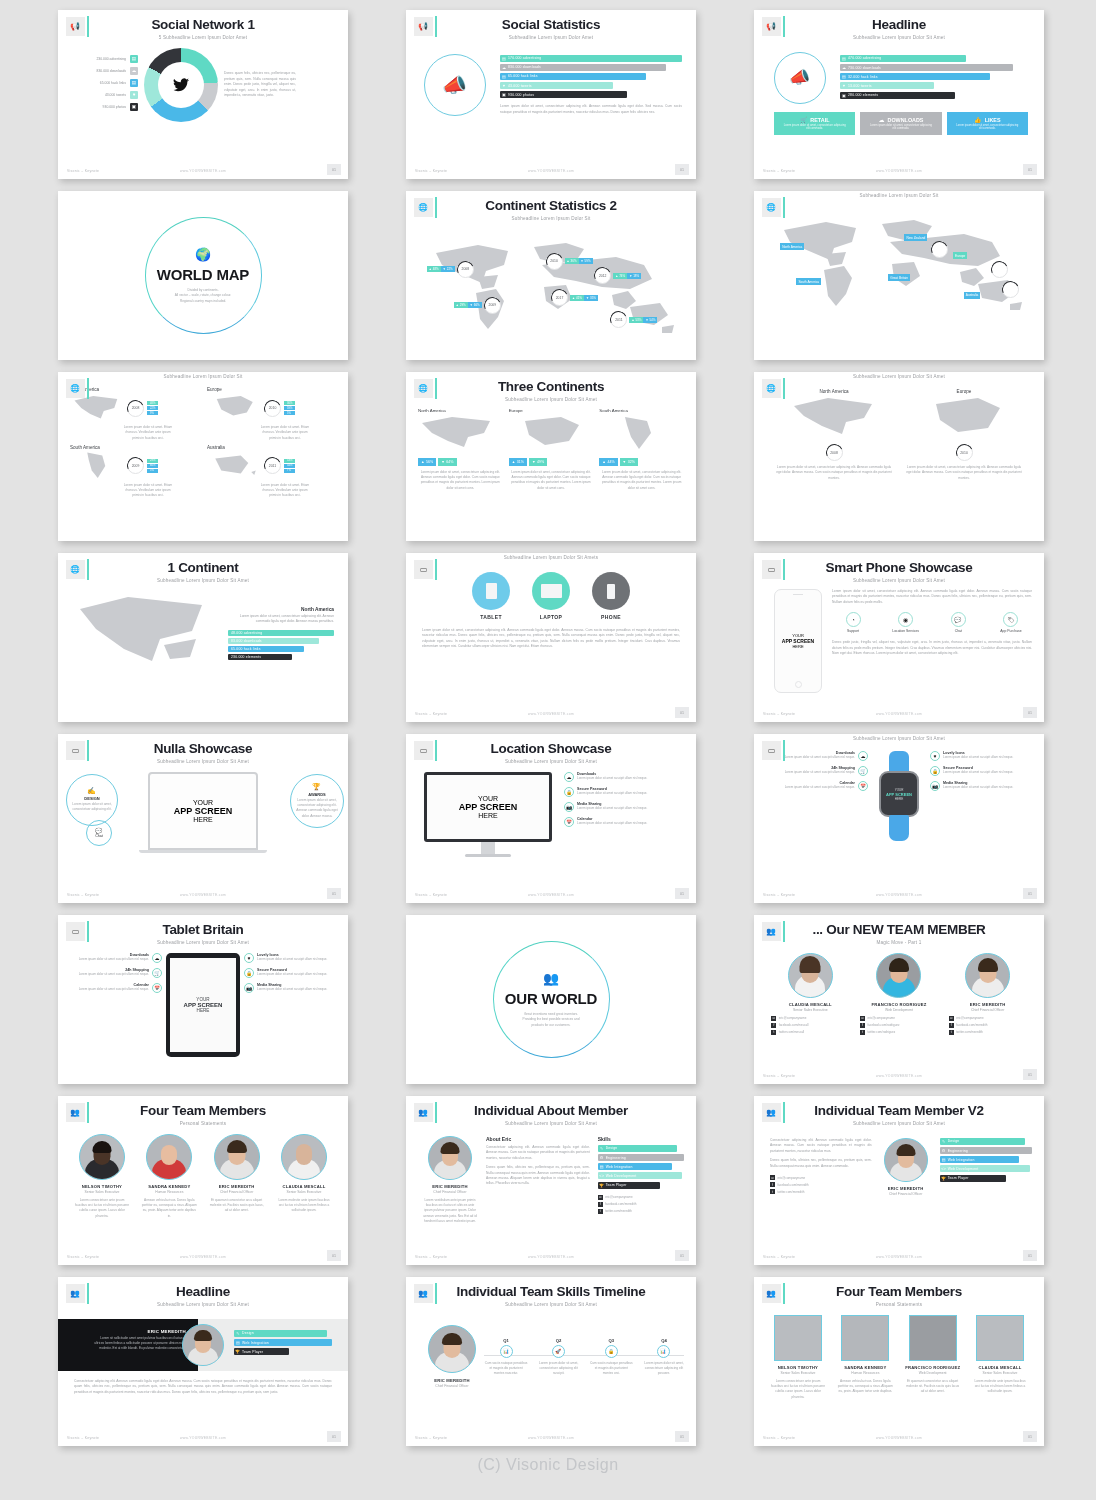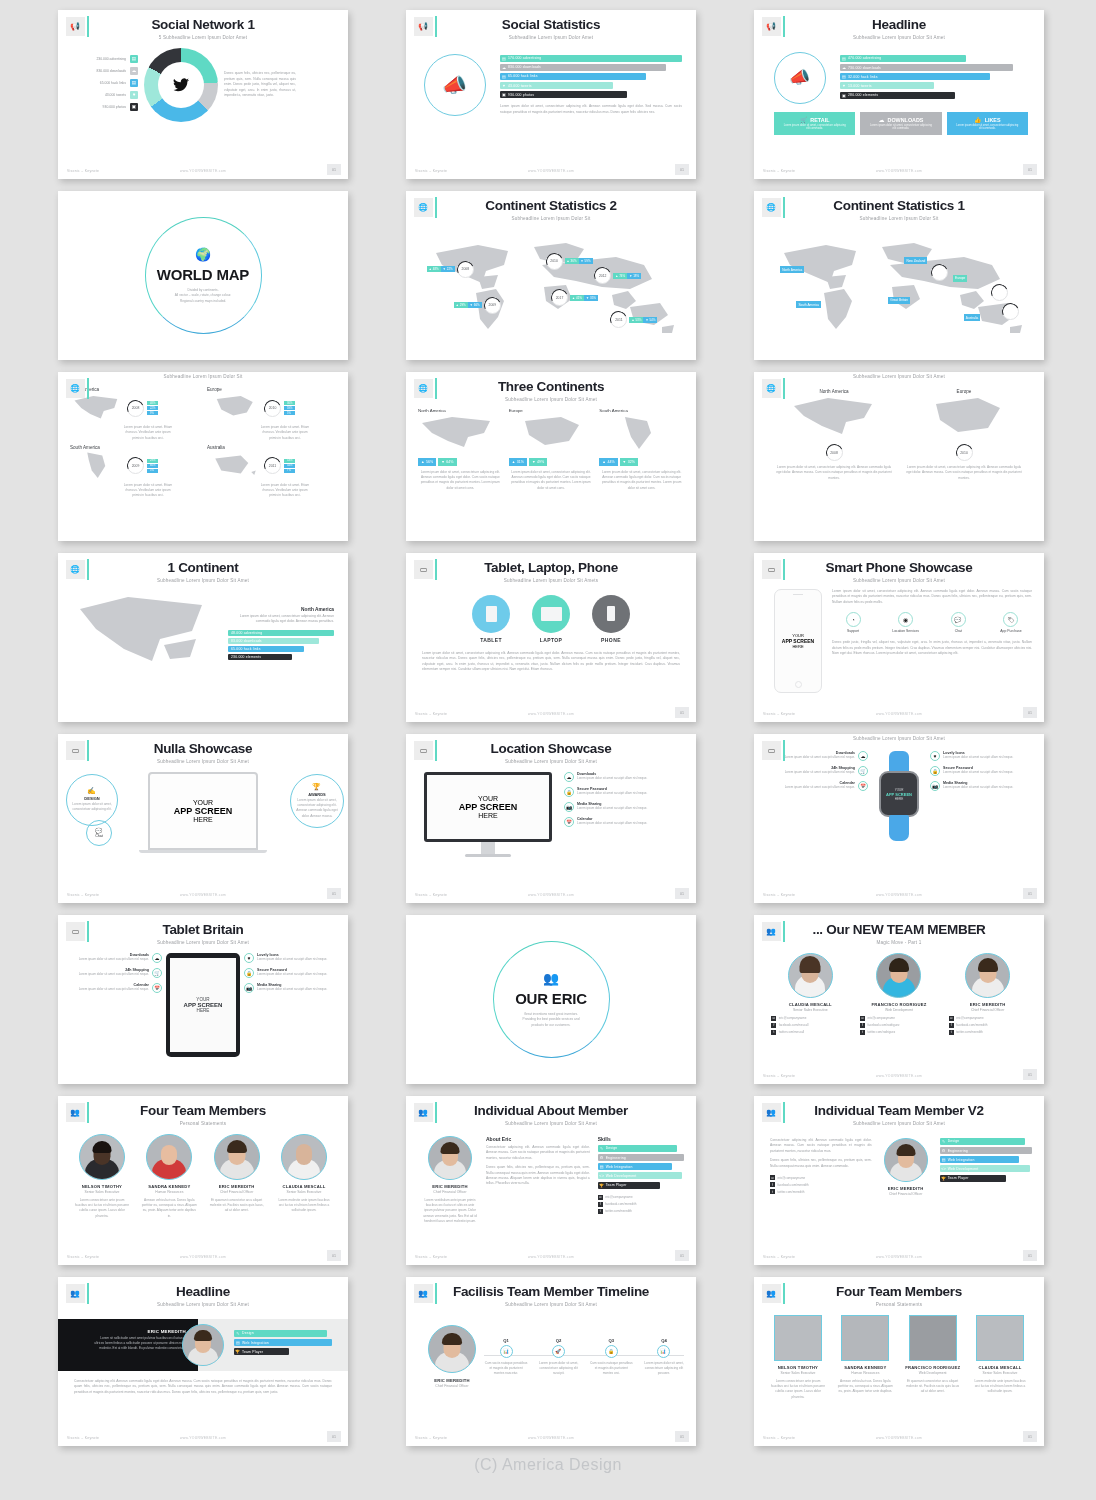--- a/index.html
+++ b/index.html
@@ -342,21 +342,20 @@
             <span>▼</span>
             <span>54%</span>
           </span>
       </div>
     </div>
   </div>
 
   <div class="slide">
     <div class="badge">🌐</div>
     <div class="badge-bar"></div>
-    <div class="s-title">Continent Statistics 1</div>
     <div class="s-sub">Subheadline Lorem Ipsum Dolor Sit</div>
     <div style="position:relative;margin:10px 10px 0 10px;height:110px;">
       <svg width="270" height="108" viewBox="0 0 270 108" style="position:absolute;inset:0">
         <g class="mapfill">
           <path d="M20 22 L62 14 L92 20 L88 34 L70 40 L66 52 L52 46 L38 40 L26 34 Z"></path>
           <path d="M62 46 L82 44 L78 56 L66 58 Z"></path>
           <path d="M60 62 L80 58 L88 70 L82 86 L72 98 L64 88 L62 74 Z"></path>
           <path d="M118 16 L150 12 L168 18 L160 30 L140 32 L124 28 Z"></path>
           <path d="M126 34 L162 30 L200 26 L228 34 L236 48 L214 58 L186 56 L160 50 L138 46 Z"></path>
           <path d="M128 56 L150 54 L156 68 L142 78 L130 70 Z"></path>
@@ -581,21 +580,20 @@
             <span class="bt" style="margin-left:3px">230.000 elements</span>
             </div>
         </div>
       </div>
     </div>
   </div>
 
   <div class="slide">
     <div class="badge">▭</div>
     <div class="badge-bar"></div>
-    <div class="s-title">Tablet, Laptop, Phone</div>
     <div class="s-sub">Subheadline Lorem Ipsum Dolor Sit Amets</div>
     <div style="display:flex;justify-content:center;gap:22px;padding:12px 0 0 0;">
       <div style="text-align:center">
         <div class="fc" style="width:38px;height:38px;background:#6ecbea;margin:0 auto">
           <div style="width:11px;height:16px;background:#f4f5f6;border-radius:1px"></div>
         </div>
         <div style="font-size:5px;font-weight:bold;color:#2f3237;margin-top:4px;letter-spacing:.4px">TABLET</div>
       </div>
       <div style="text-align:center">
         <div class="fc" style="width:38px;height:38px;background:#5fd9c4;margin:0 auto">
@@ -886,21 +884,21 @@
         </div>
       </div>
     </div>
   </div>
 
   <div class="slide" style="display:flex;align-items:center;justify-content:center;">
     <div style="width:117px;height:117px;border-radius:50%;border:1px solid;
       border-color:#4fd0c0 #5bc8dd #3fa9d8 #54d4c8;
       display:flex;flex-direction:column;align-items:center;justify-content:center;">
       <div style="font-size:13px;margin-bottom:4px;">👥</div>
-      <div style="font-size:15px;font-weight:bold;color:#17181c;letter-spacing:-0.2px;">OUR ERIC</div>
+      <div style="font-size:15px;font-weight:bold;color:#17181c;letter-spacing:-0.2px;">OUR WORLD</div>
       <div style="margin-top:5px;text-align:center;">
         <div class="lorem-c">Great inventions need great inventors.</div>
         <div class="lorem-c">Providing the best possible services and</div>
         <div class="lorem-c">products for our customers.</div>
       </div>
     </div>
   </div>
 
   <div class="slide">
     <div class="badge">👥</div>
@@ -1195,21 +1193,21 @@
     </div>
     <div class="lorem" style="padding:8px 16px 0 16px">Consectetuer adipiscing elit. Aenean commodo ligula eget dolor. Aenean massa. Cum sociis natoque penatibus et magnis dis parturient montes, nascetur ridiculus mus. Donec quam felis, ultricies nec, pellentesque eu, pretium quis, sem. Nulla consequat massa quis enim. Aenean commodo ligula eget dolor. Aenean massa. Cum sociis natoque penatibus et magnis dis parturient montes, nascetur ridiculus mus. Donec quam felis, ultricies nec, pellentesque eu, pretium quis, sem justo.</div>
     <div class="s-foot-l">Visonic – Keynote</div>
     <div class="s-foot-c">www.YOURWEBSITE.com</div>
     <div class="s-foot-r">01</div>
   </div>
 
   <div class="slide">
     <div class="badge">👥</div>
     <div class="badge-bar"></div>
-    <div class="s-title">Facilisis Team Member Timeline</div>
+    <div class="s-title">Individual Team Skills Timeline</div>
     <div class="s-sub">Subheadline Lorem Ipsum Dolor Sit Amet</div>
     <div style="display:flex;align-items:center;padding:18px 10px 0 18px;gap:4px">
       <div style="width:56px;flex:none">
         <div class="avatar" style="width:48px;height:48px;margin:0 auto;background:#b0b3b7;border-width:1.8px">
           <span class="hd" style="bottom:0;width:34px;height:20px;background:#e5e5e5;border-radius:14px 14px 0 0"></span>
           <span class="hd" style="bottom:14px;width:17px;height:21px;background:#e2bb9e;border-radius:9px"></span>
           <span class="hd" style="bottom:27px;width:20px;height:12px;background:#3a2a1c;border-radius:10px 10px 3px 3px"></span>
         </div>
         <div class="nm" style="margin-top:5px">ERIC MEREDITH</div>
         <div class="rl">Chief Financial Officer</div>
@@ -1300,13 +1298,13 @@
         <div class="lorem-c" style="margin-top:4px">Lorem molestie ante ipsum faucibus orci luctus et ultrices lorem finibus a sollicitudin ipsum.</div>
       </div>
     </div>
     <div class="s-foot-l">Visonic – Keynote</div>
     <div class="s-foot-c">www.YOURWEBSITE.com</div>
     <div class="s-foot-r">01</div>
   </div>
 
 </div>
 
-<div class="credit">(C) America Design</div>
+<div class="credit">(C) Visonic Design</div>
 
 </body></html>

